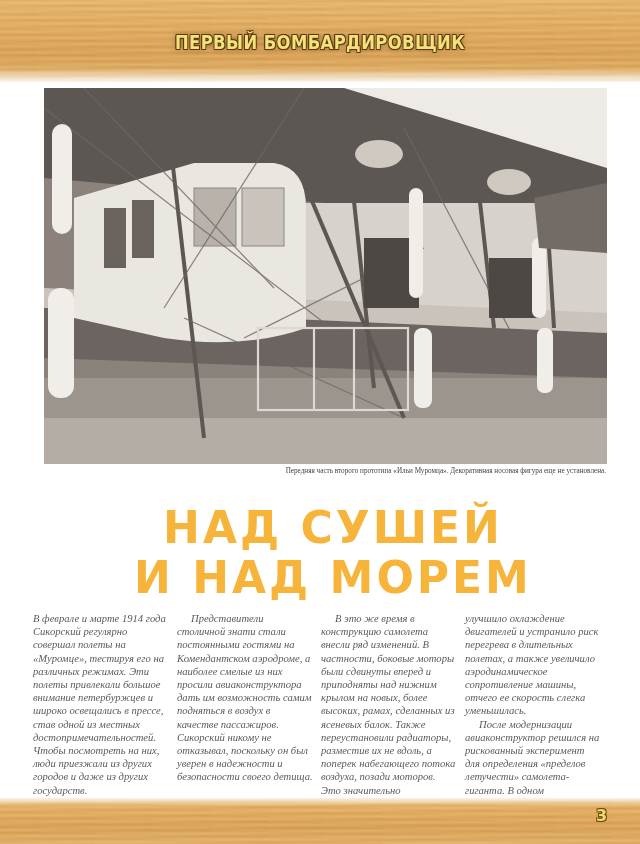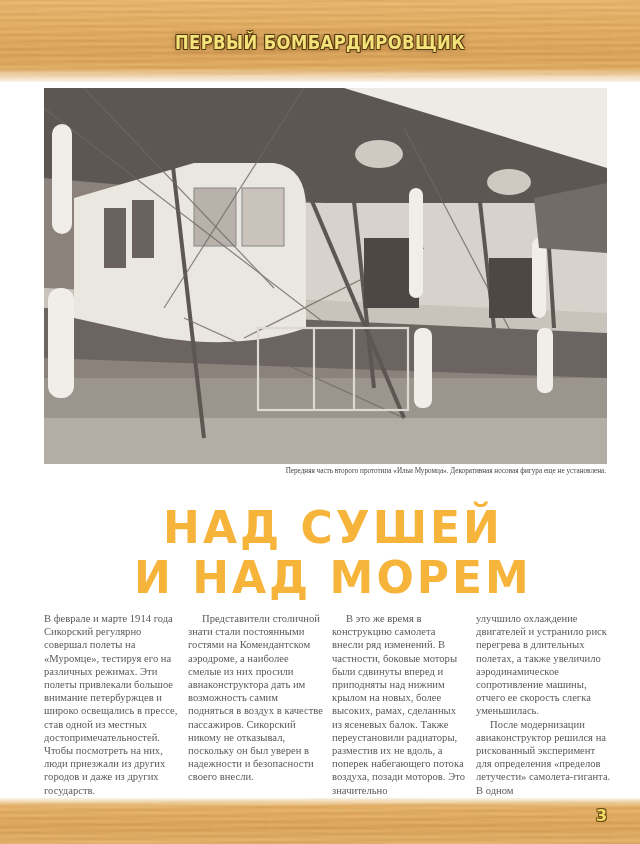--- a/index.html
+++ b/index.html
@@ -28,21 +28,21 @@
   .photo svg { display:block; }
   .caption {
     position:absolute; top:467px; left:0; width:606px; text-align:right;
     font-family:Liberation Serif, serif; font-size:7.2px; color:#444;
   }
   .headline {
     position:absolute; top:503px; left:0; width:640px; text-align:center;
     font-family:"DejaVu Sans", sans-serif; font-weight:bold; font-size:44px; line-height:50px;
     color:#f7b43a; letter-spacing:3px;margin-left:13px;
   }
-  .columns { position:absolute; top:612px; left:44px; width:570px; height:186px; }
+  .columns { position:absolute; top:612px; left:33px; width:570px; height:186px;font-style:italic; }
   .col {
     position:absolute; top:0; width:136px;
     font-size:10.6px; line-height:13.2px; color:#5a5a5a; text-align:left;
   }
   .col p { margin:0; }
   .col p.indent { text-indent:14px; }
   .page-number {
     position:absolute; top:806px; left:596px; font-family:"DejaVu Sans", sans-serif; font-weight:bold; font-size:16px;
     color:#f0dd6a; text-shadow: 1px 1px 0 #6b4a12, -1px -1px 0 #6b4a12, 1px -1px 0 #6b4a12, -1px 1px 0 #6b4a12;
   }
@@ -118,21 +118,21 @@
 <div class="headline">
   <div>НАД СУШЕЙ</div>
   <div>И НАД МОРЕМ</div>
 </div>
 
 <div class="columns">
   <div class="col" style="left:0;">
     <p>В феврале и марте 1914 года Сикорский регулярно совершал полеты на «Муромце», тестируя его на различных режимах. Эти полеты привлекали большое внимание петербуржцев и широко освещались в прессе, став одной из местных достопримечательностей. Чтобы посмотреть на них, люди приезжали из других городов и даже из других государств.</p>
   </div>
   <div class="col" style="left:144px;">
-    <p class="indent">Представители столичной знати стали постоянными гостями на Комендантском аэродроме, а наиболее смелые из них просили авиаконструктора дать им возможность самим подняться в воздух в качестве пассажиров. Сикорский никому не отказывал, поскольку он был уверен в надежности и безопасности своего внесли.</p>
+    <p class="indent">Представители столичной знати стали постоянными гостями на Комендантском аэродроме, а наиболее смелые из них просили авиаконструктора дать им возможность самим подняться в воздух в качестве пассажиров. Сикорский никому не отказывал, поскольку он был уверен в надежности и безопасности своего детища.</p>
   </div>
   <div class="col" style="left:432px;">
     <p>улучшило охлаждение двигателей и устранило риск перегрева в длительных полетах, а также увеличило аэродинамическое сопротивление машины, отчего ее скорость слегка уменьшилась.</p>
     <p class="indent">После модернизации авиаконструктор решился на рискованный эксперимент для определения «пределов летучести» самолета-гиганта. В одном</p>
   </div>
   <div class="col" style="left:288px;">
     <p class="indent">В это же время в конструкцию самолета внесли ряд изменений. В частности, боковые моторы были сдвинуты вперед и приподняты над нижним крылом на новых, более высоких, рамах, сделанных из ясеневых балок. Также переустановили радиаторы, разместив их не вдоль, а поперек набегающего потока воздуха, позади моторов. Это значительно</p>
   </div>
 </div>
 

